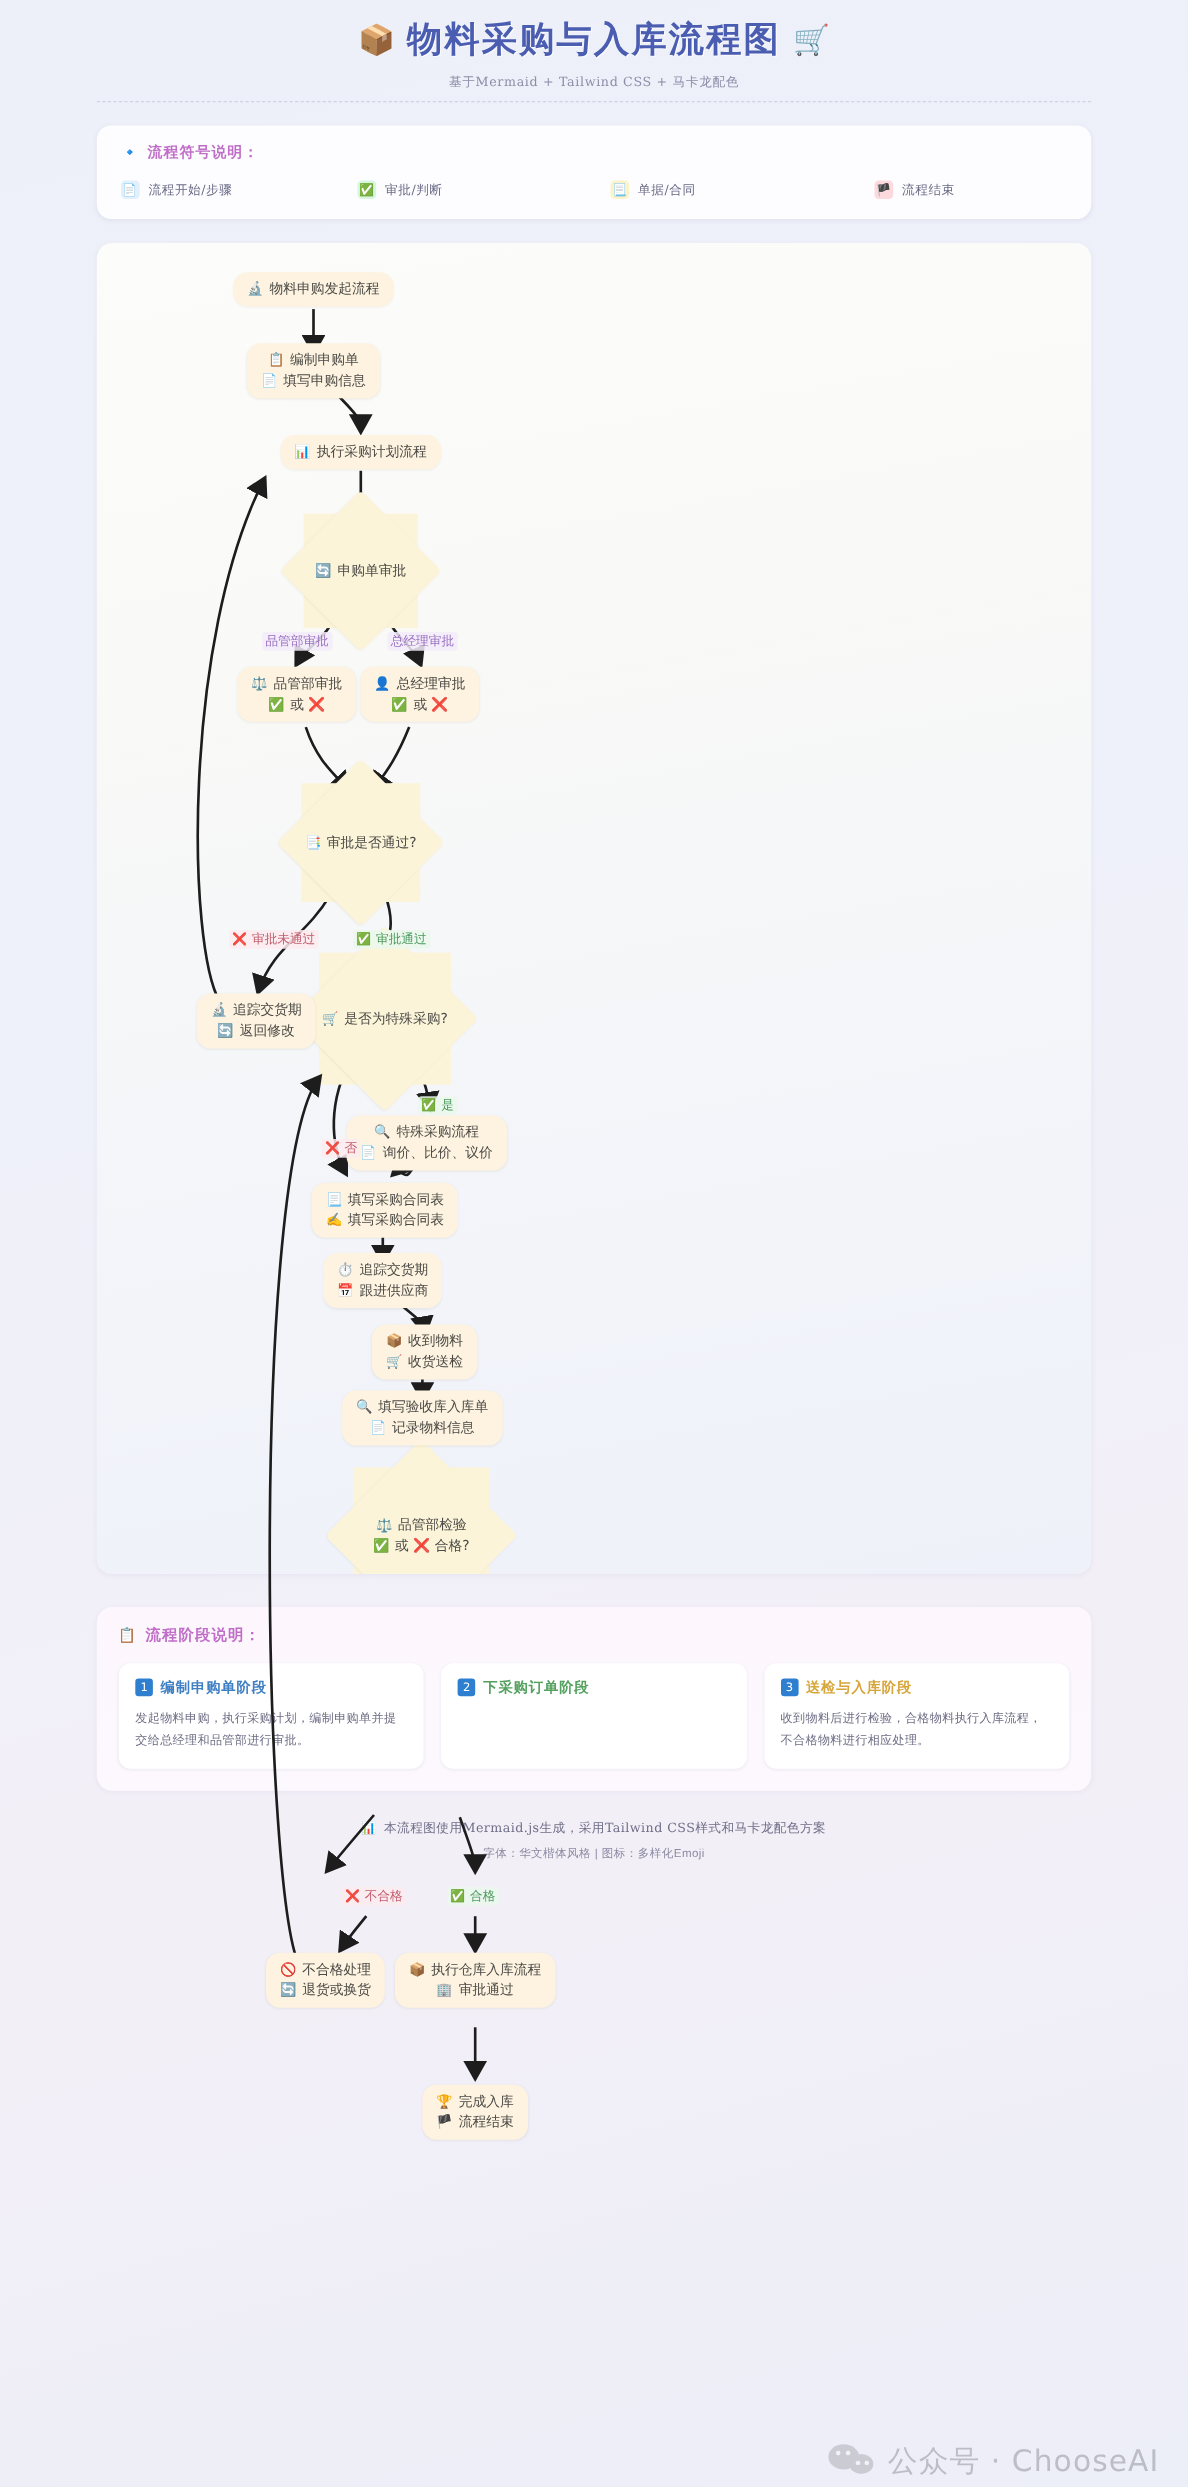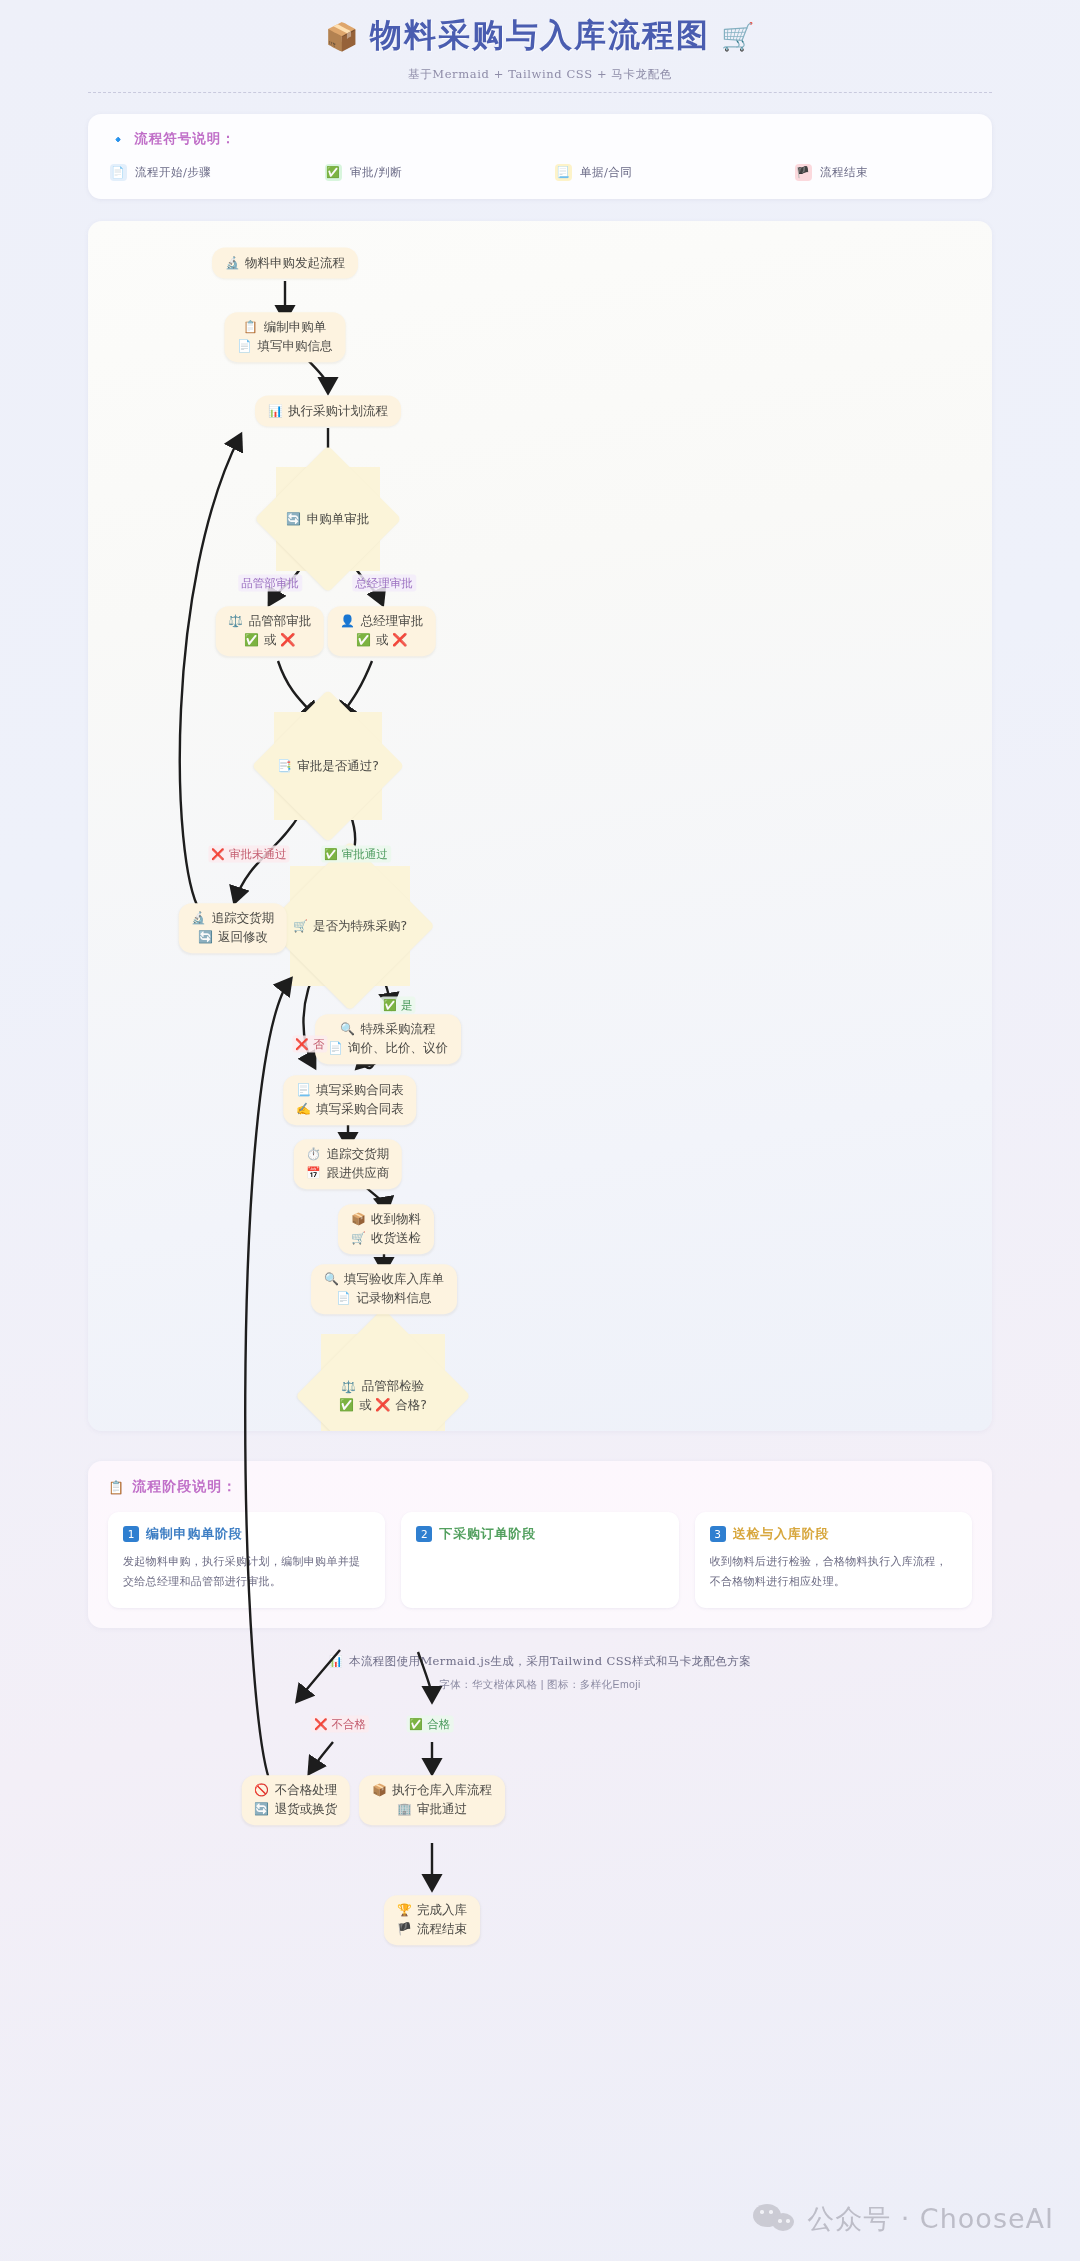--- a/index.html
+++ b/index.html
@@ -171,21 +171,21 @@
     font-family: "DejaVu Serif","Liberation Serif",serif;
   }
   .footer-line1 .emoji { font-size: 11px; }
   .footer-line2 {
     margin-top: 9px; font-size: 10.5px; color: #8b8aa2; letter-spacing: .4px;
     font-family: Liberation Sans, sans-serif;
   }
 
   
   .watermark {
-    position: absolute; right: 26px; bottom: 24px;
+    position: absolute; right: 26px; bottom: 6px;
     display: flex; align-items: center; gap: 10px;
     color: #b9b9c4; font-size: 27px; letter-spacing: 1px;
     font-family: "DejaVu Sans","Liberation Sans",sans-serif;
     opacity: .92; z-index: 20;
   }
   .wm-icon { position: relative; width: 44px; height: 34px; flex: 0 0 auto; }
   .wm-icon .b1, .wm-icon .b2 {
     position: absolute; background: #c9c9d2; border-radius: 50%;
   }
   .wm-icon .b1 { width: 28px; height: 23px; left: 0; top: 2px; }

